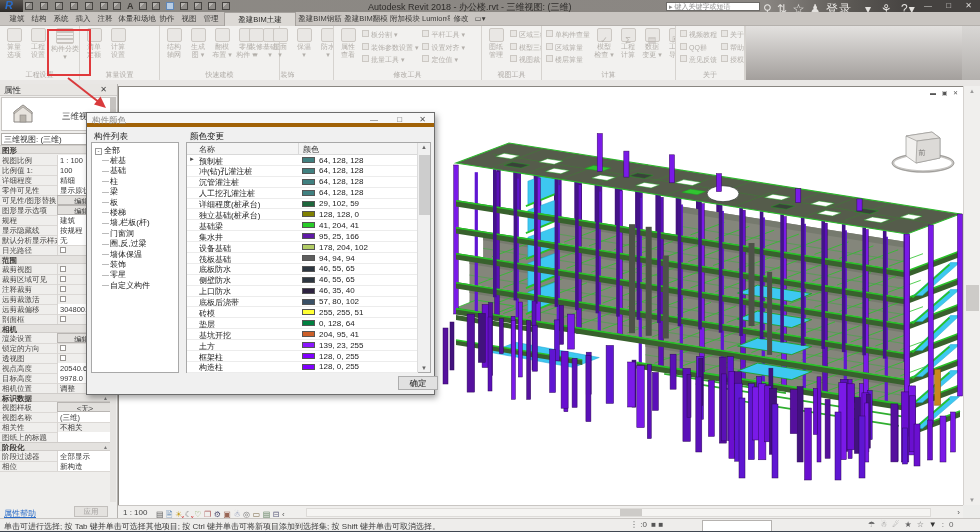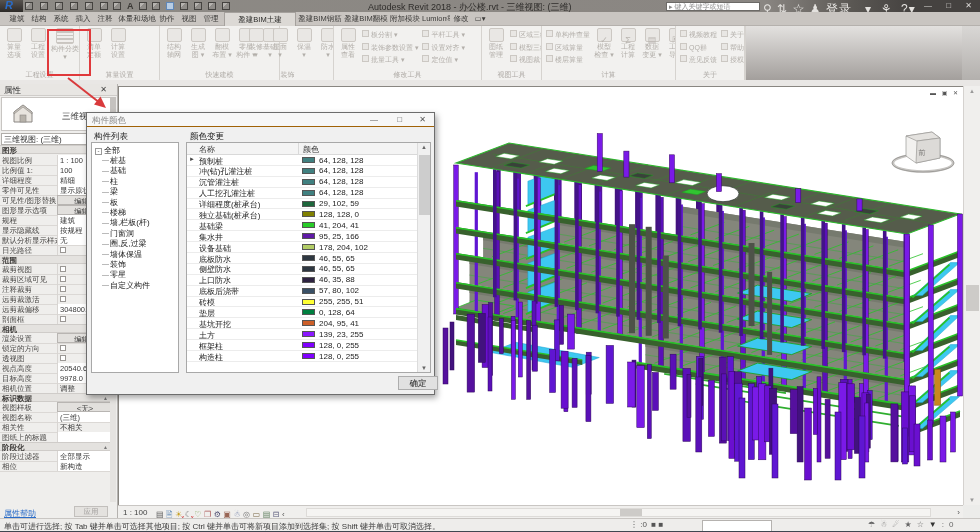--- a/index.html
+++ b/index.html
@@ -76,21 +76,21 @@
 #hst { position:absolute; left:10px; top:2px; width:625px; height:9px; background:#f5f4f2; border:1px solid #dddbd8; }
 #hsthumb { position:absolute; left:324px; top:3px; width:22px; height:7px; background:#cdcbc8; }
 #statusbar { position:absolute; left:0; top:518px; width:980px; height:13px; background:#eeedeb; border-top:1px solid #c9c6c3; font-size:8px; color:#3a3a3a; }
 #stext { position:absolute; left:4px; top:2px; }
 #sright { position:absolute; left:630px; top:1px; font-size:8px; color:#555; }
 #smodel { position:absolute; left:702px; top:0.5px; width:70px; height:18px; background:#fff; border:1px solid #b5b2af; font-size:7.5px; padding:16px 2px; color:#333; line-height:10px; }
 #sicons { position:absolute; left:868px; top:1px; letter-spacing:5px; font-size:8px; color:#666; }
 #bline { position:absolute; left:0; top:531px; width:980px; height:1px; background:#3f4650; }
 
 #dlg { position:absolute; left:86px; top:112px; width:349px; height:283px; background:#f0f0f0; border:1px solid #6d6d6d; box-shadow:2px 3px 6px rgba(0,0,0,0.35); }
-#dtitle { position:absolute; left:0; top:0; width:100%; height:14px; background:#f7f7f7; border-bottom:1px solid #a16207; }
+#dtitle { position:absolute; left:0; top:0; width:100%; height:14px; background:#f7f7f7; border-bottom:4px solid #a16207; }
 #dtitle .t { position:absolute; left:5px; top:2px; font-size:8.5px; color:#8a8a8a; }
 #dtitle .wb { position:absolute; top:2px; font-size:8px; color:#555; }
 #dlbl1 { position:absolute; left:7px; top:18px; font-size:8.5px; color:#222; }
 #dlbl2 { position:absolute; left:103px; top:18px; font-size:8.5px; color:#222; }
 #dtree { position:absolute; left:4px; top:29px; width:88px; height:231px; background:#fff; border:1px solid #a8a8a8; font-size:8px; color:#222; overflow:hidden; }
 #dtree .root { margin:2px 0 0 3px; }
 #dtree .root .eb { display:inline-block; width:7px; height:7px; border:1px solid #999; background:#fff; font-size:6px; line-height:5px; text-align:center; color:#333; margin-right:2px; }
 .ti { position:relative; margin-left:10px; height:10.4px; line-height:10.4px; white-space:nowrap; }
 .tln { display:inline-block; width:7px; height:1px; background:#bbb; vertical-align:middle; margin-right:1px; }
 #dtable { position:absolute; left:99px; top:29px; width:245px; height:231px; background:#fff; border:1px solid #a8a8a8; }
@@ -771,33 +771,38 @@
             <span class="tnm">集水井</span>
             <span class="tsw" style="background:#5f19a6"></span>
             <span class="trgb">95, 25, 166</span>
           </div>
 <div class="trow">
             <span class="tnm">设备基础</span>
             <span class="tsw" style="background:#b2cc66"></span>
             <span class="trgb">178, 204, 102</span>
           </div>
 <div class="trow">
+            <span class="tnm">筏板基础</span>
+            <span class="tsw" style="background:#5e5e5e"></span>
+            <span class="trgb">94, 94, 94</span>
+          </div>
+<div class="trow">
             <span class="tnm">底板防水</span>
             <span class="tsw" style="background:#2e3741"></span>
             <span class="trgb">46, 55, 65</span>
           </div>
 <div class="trow">
             <span class="tnm">侧壁防水</span>
             <span class="tsw" style="background:#2e3741"></span>
             <span class="trgb">46, 55, 65</span>
           </div>
 <div class="trow">
             <span class="tnm">上口防水</span>
             <span class="tsw" style="background:#2e2341"></span>
-            <span class="trgb">46, 35, 88</span>
+            <span class="trgb">46, 35, 40</span>
           </div>
 <div class="trow">
             <span class="tnm">底板后浇带</span>
             <span class="tsw" style="background:#395066"></span>
             <span class="trgb">57, 80, 102</span>
           </div>
 <div class="trow">
             <span class="tnm">砖模</span>
             <span class="tsw" style="background:#ffff33"></span>
             <span class="trgb">255, 255, 51</span>

